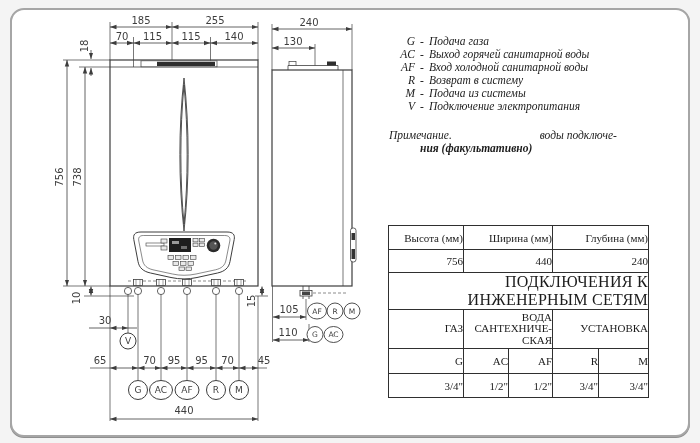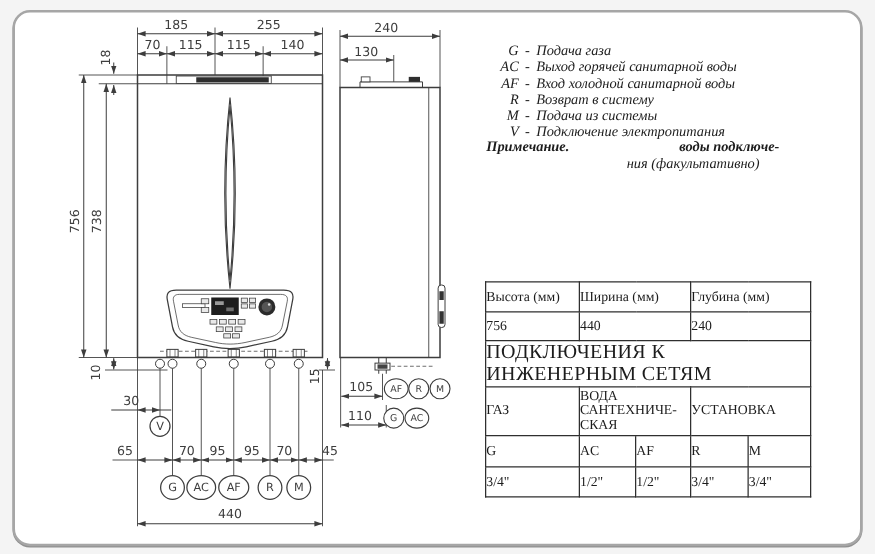--- a/index.html
+++ b/index.html
@@ -11,25 +11,25 @@
   svg text{font-family:"DejaVu Sans",sans-serif;fill:#3d3d3d;}
   .dimtxt{font-size:10px;}
   .porttxt{font-size:9px;}
   .portsm{font-size:7.5px;}
   .legend{position:absolute;left:389px;top:35px;width:300px;color:#1c1c1c;
           font-family:"Liberation Serif",serif;font-style:italic;font-size:11.5px;line-height:12.9px;}
   .legend-title{margin-bottom:3px;}
   .legend-row{display:flex;}
   .legend-code{width:26px;text-align:right;}
   .legend-dash{width:14px;text-align:center;}
-  .legend-note{display:flex;font-weight:bold;}
+  .legend-note{display:flex;font-weight:normal;margin-top:17px;}
   .legend-note .spacer{width:88px;}
-  .legend-note2{font-weight:normal;padding-left:31px;text-align:center;}
+  .legend-note2{font-weight:bold;padding-left:31px;}
   table.spec{position:absolute;left:388px;top:225px;width:260px;border-collapse:collapse;
-             table-layout:fixed;text-align:left;color:#1c1c1c;
+             table-layout:fixed;text-align:right;color:#1c1c1c;
              font-family:"Liberation Serif",serif;font-size:11px;}
   table.spec td{border:1.2px solid #2f2f2f;padding:0;vertical-align:middle;}
   td.banner{font-size:16px;letter-spacing:.3px;}
   td.wrapcell{white-space:pre-line;line-height:11.5px;}
 </style>
 </head>
 <body>
 
 <div class="stage">
   <div class="paper"></div>

